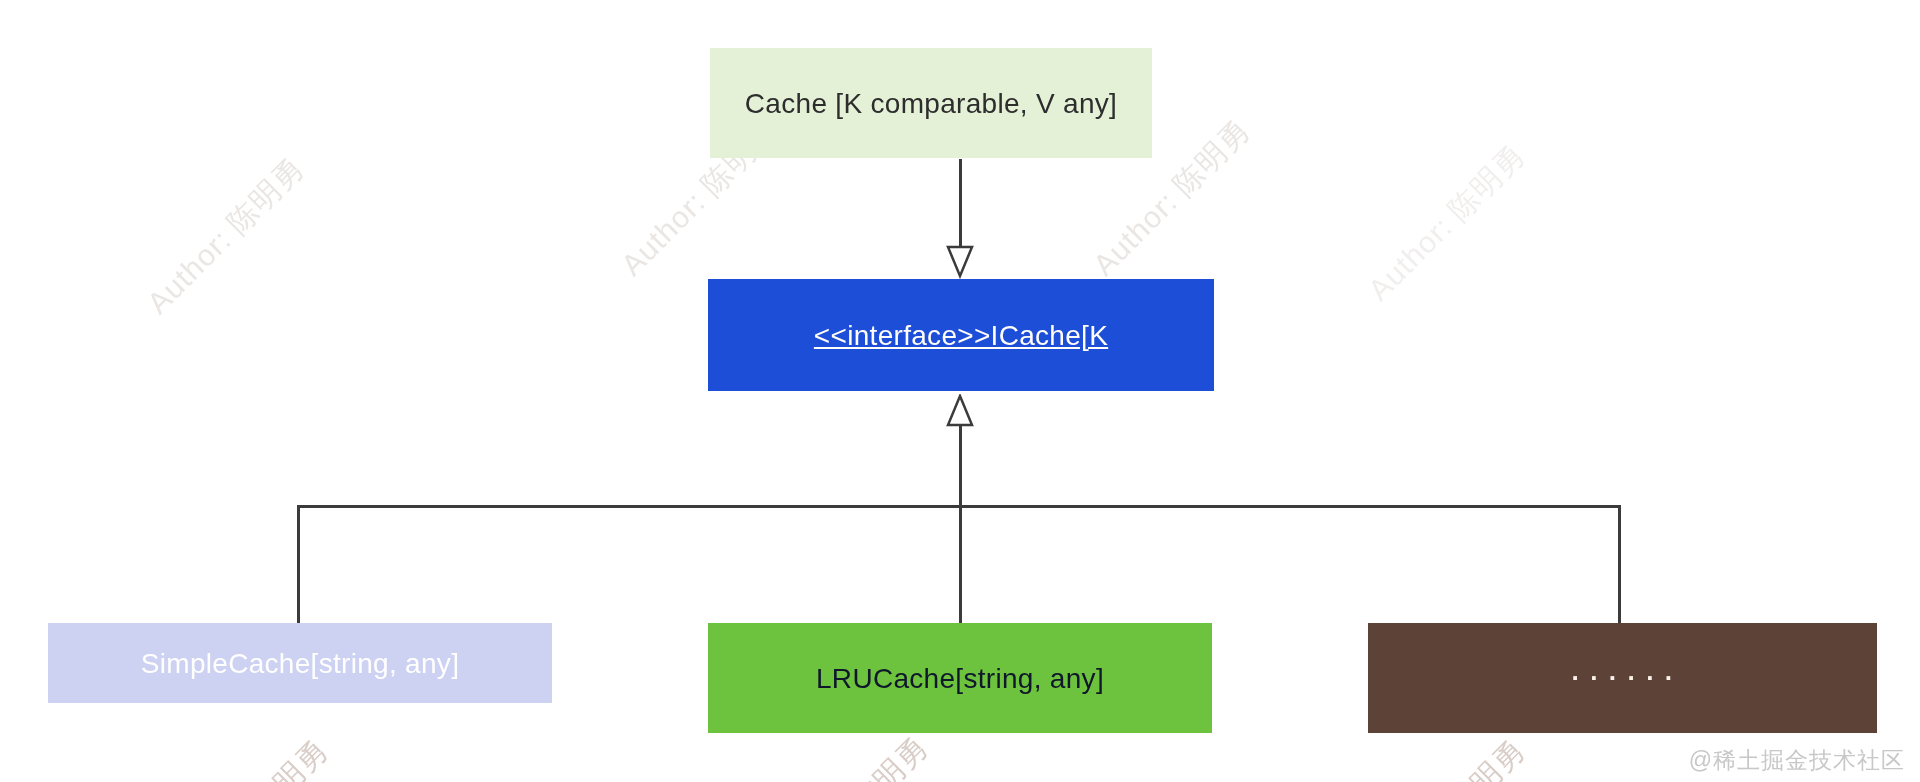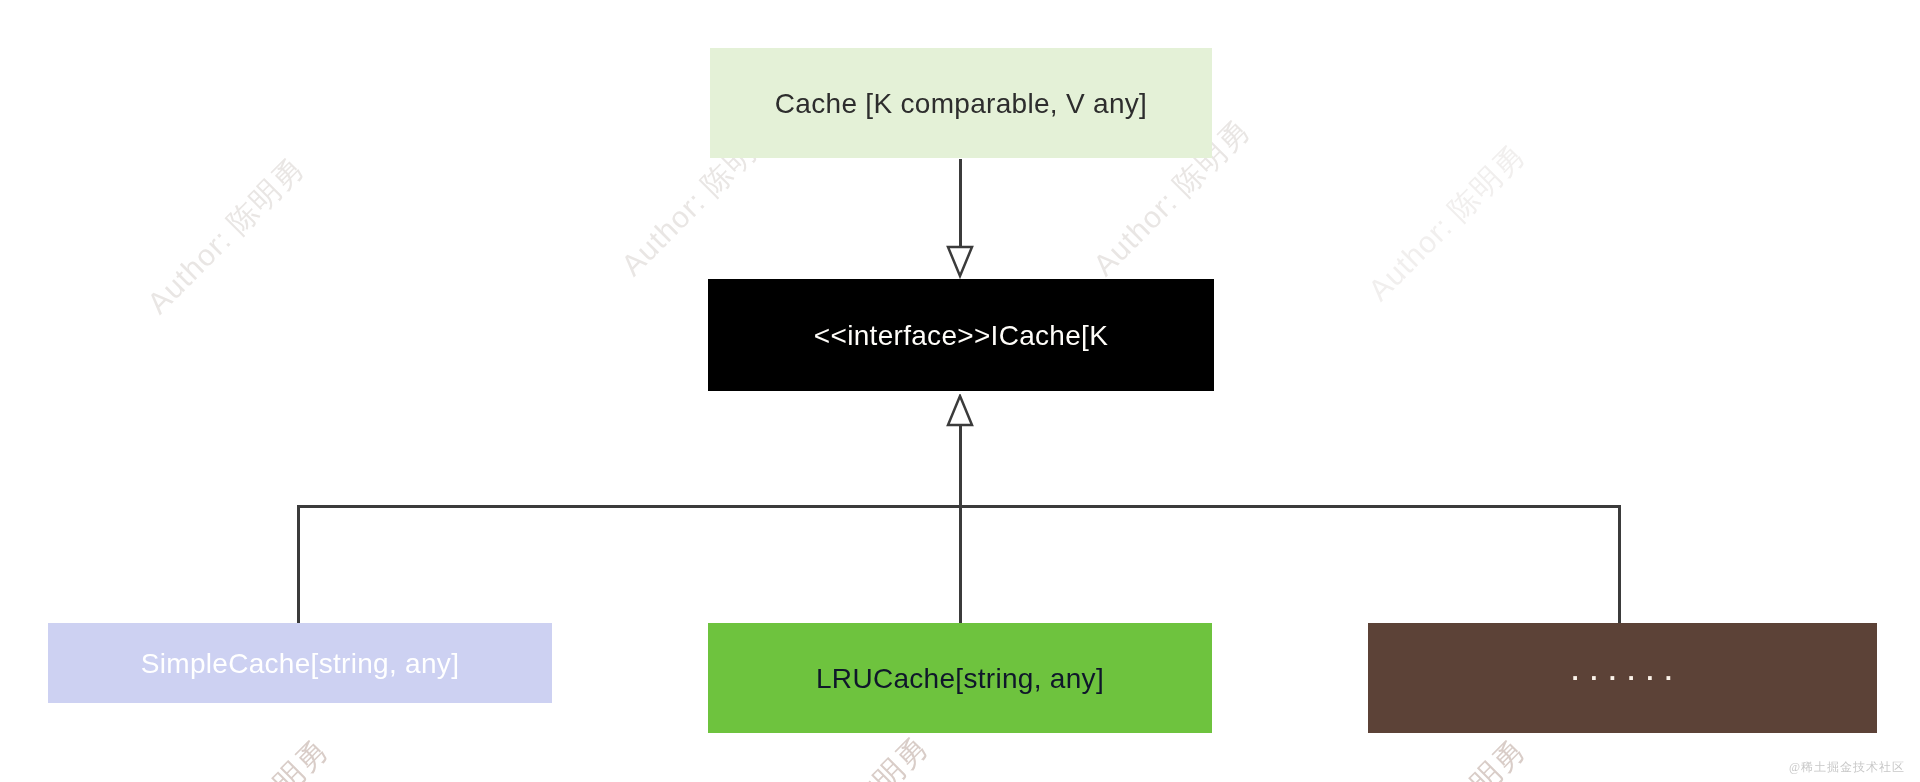--- a/index.html
+++ b/index.html
@@ -19,22 +19,22 @@
     position: absolute;
     display: flex;
     flex-direction: column;
     align-items: center;
     justify-content: center;
     text-align: center;
     font-size: 28px;
     letter-spacing: 0.3px;
     line-height: 35px;
   }
-  .node-cache   { left: 710px;  top: 48px;  width: 502px; height: 110px; background: #e4f1d7; color: #2d2d2d; }
-  .node-icache  { left: 708px;  top: 279px; width: 506px; height: 112px; background: #000000; color: #fffdf9; }
+  .node-cache   { left: 710px;  top: 48px;  width: 442px; height: 110px; background: #e4f1d7; color: #2d2d2d; }
+  .node-icache  { left: 708px;  top: 279px; width: 506px; height: 112px; background: #1d4ed8; color: #fffdf9; text-decoration: underline; }
   .node-simple  { left: 48px;   top: 623px; width: 504px; height: 80px; background: #cdd1f2; color: #ffffff; }
   .node-lru     { left: 708px;  top: 623px; width: 504px; height: 110px; background: #6ec33e; color: #0f172a; }
   .node-others  { left: 1368px; top: 623px; width: 509px; height: 110px; background: #5c4237; color: #fbf3ea;
                   font-size: 26px; font-weight: bold; letter-spacing: 10px; text-indent: 10px; }
   .line {
     position: absolute;
     background: #3b3b3b;
   }
   .arrowhead {
     position: absolute;
@@ -48,22 +48,22 @@
     pointer-events: none;
     user-select: none;
   }
   .wm-top    { color: #e9e6e4; }
   .wm-faint  { color: #f1efee; }
   .wm-bottom { color: #d9cdc8; }
   .credit {
     position: absolute;
     right: 15px;
     bottom: 6px;
-    font-family: Liberation Serif, serif;
-    font-size: 12px;
+    font-family: Liberation Sans, sans-serif;
+    font-size: 23px;
     color: #c8c8c8;
     letter-spacing: 1px;
     margin-top: 35px;
   }
 </style>
 </head>
 <body>
 
 <div id="canvas">
 

